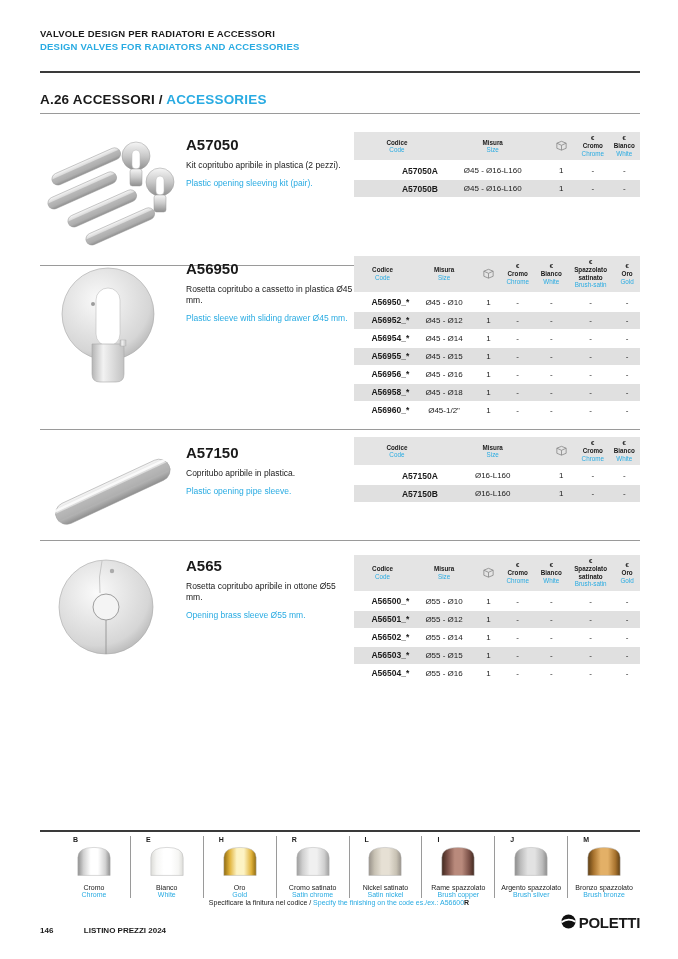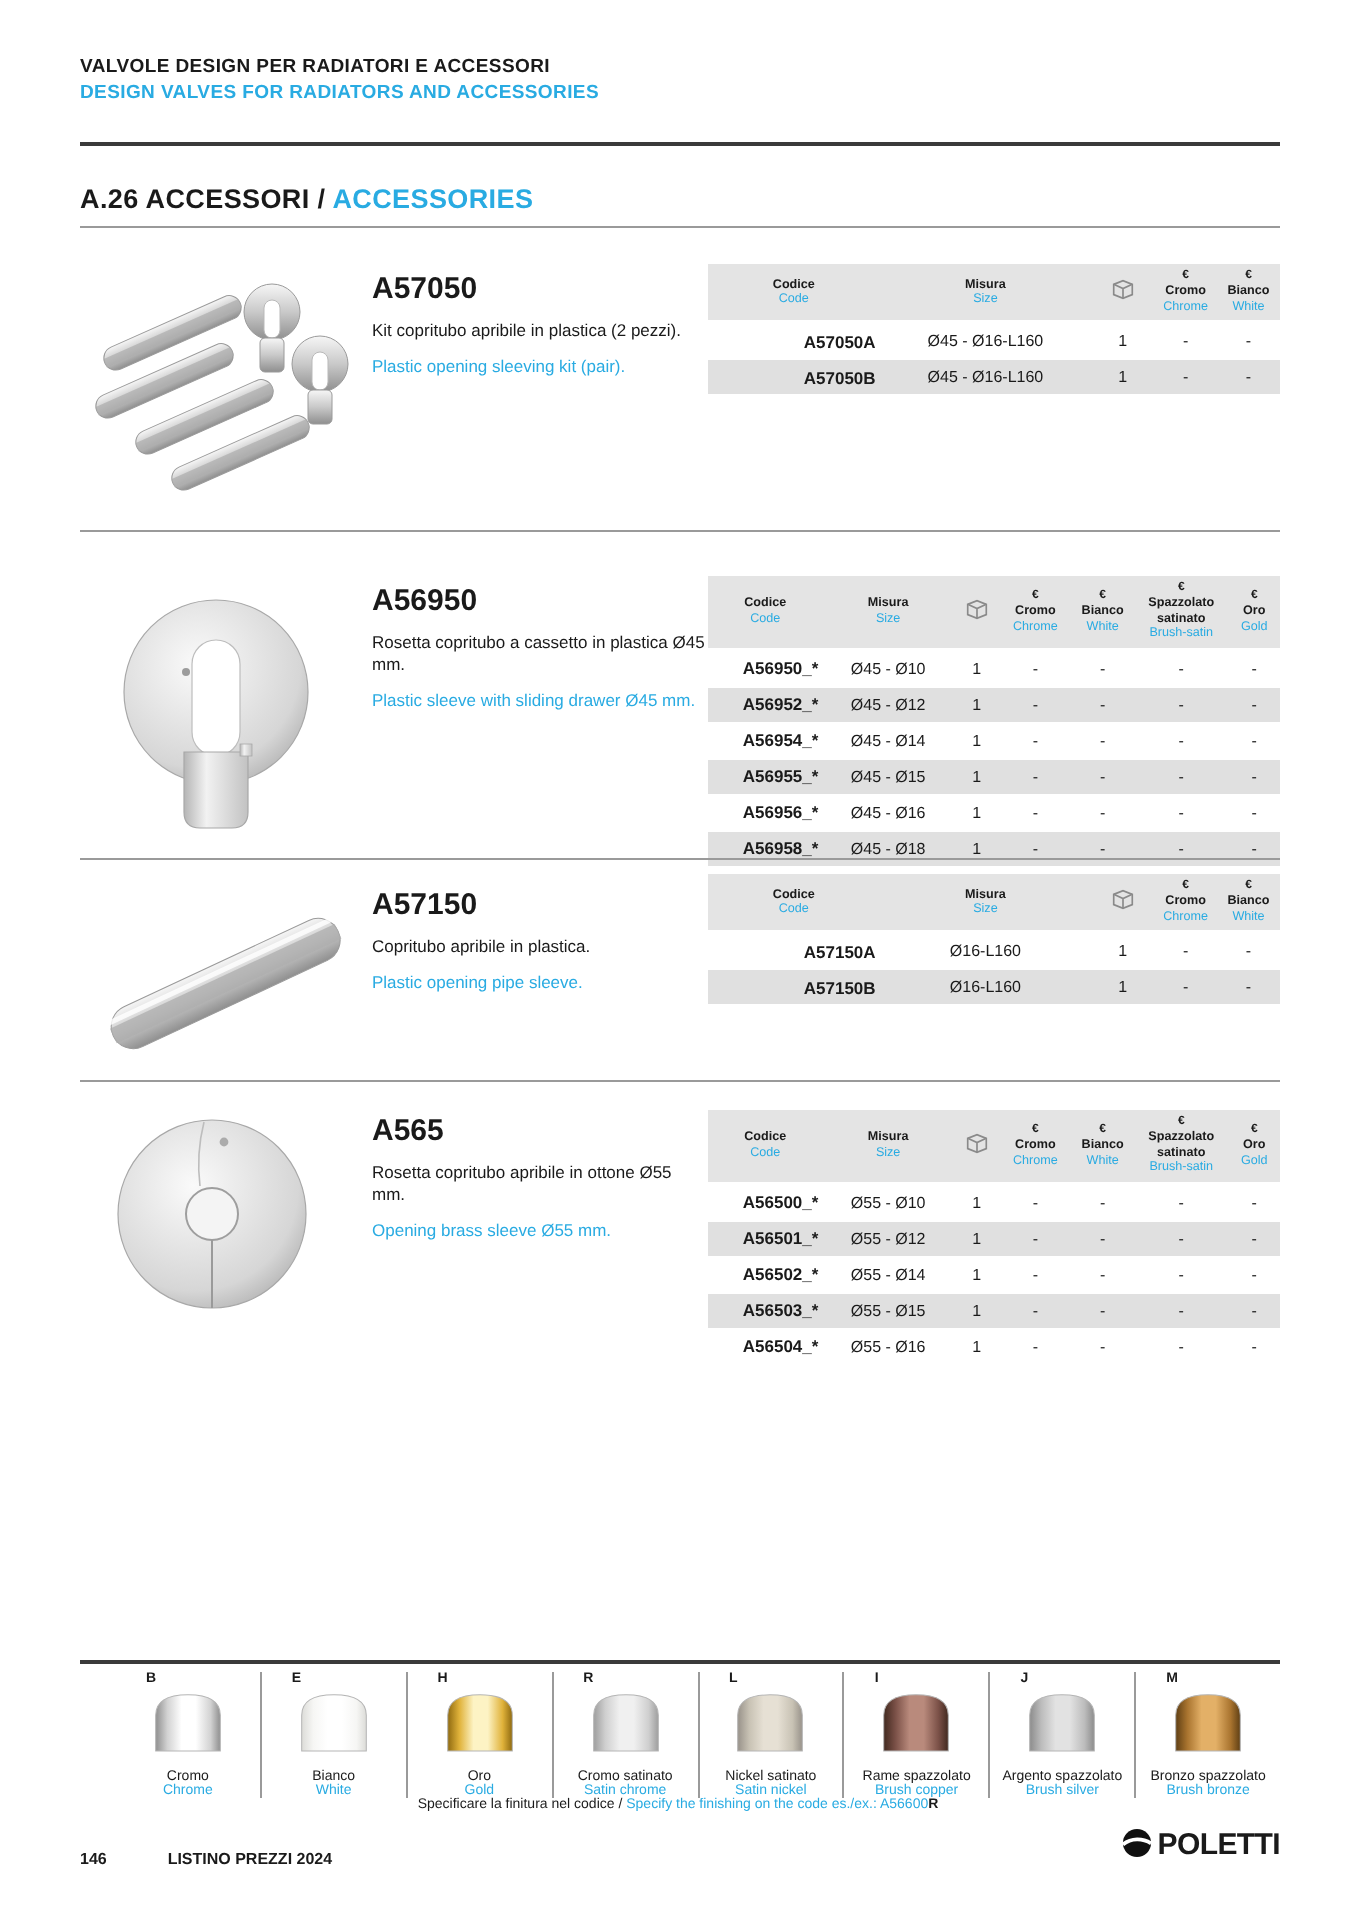--- a/index.html
+++ b/index.html
@@ -165,21 +165,21 @@
             <td>Ø45 - Ø16-L160</td>
             <td>1</td>
             <td>-</td>
             <td>-</td>
           </tr>
         </tbody>
       </table>
   </div>
   <div class="rule thin" style="top:265px"></div>
 
-  <div class="product" style="top:284px;height:160px">
+  <div class="product" style="top:252px;height:160px">
     <div class="pimg" style="top:4px">
       <svg width="140" height="150" viewBox="0 0 140 150">
         <defs>
           <radialGradient id="rg1" cx="0.4" cy="0.35" r="0.8">
             <stop offset="0" stop-color="#fafafa"></stop>
               <stop offset="0.7" stop-color="#d6d6d6"></stop>
               <stop offset="1" stop-color="#a2a2a2"></stop>
           </radialGradient>
           <linearGradient id="ch2" x1="0" y1="0" x2="1" y2="0">
             <stop offset="0" stop-color="#b5b5b5"></stop>

